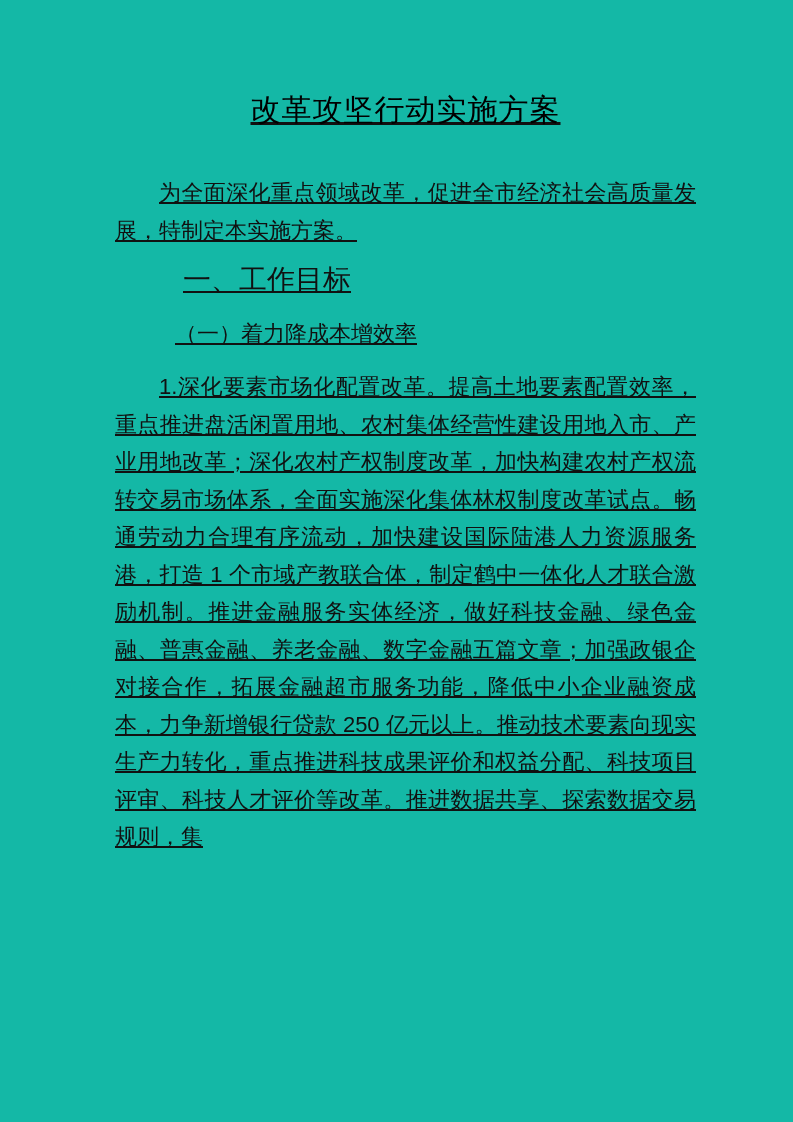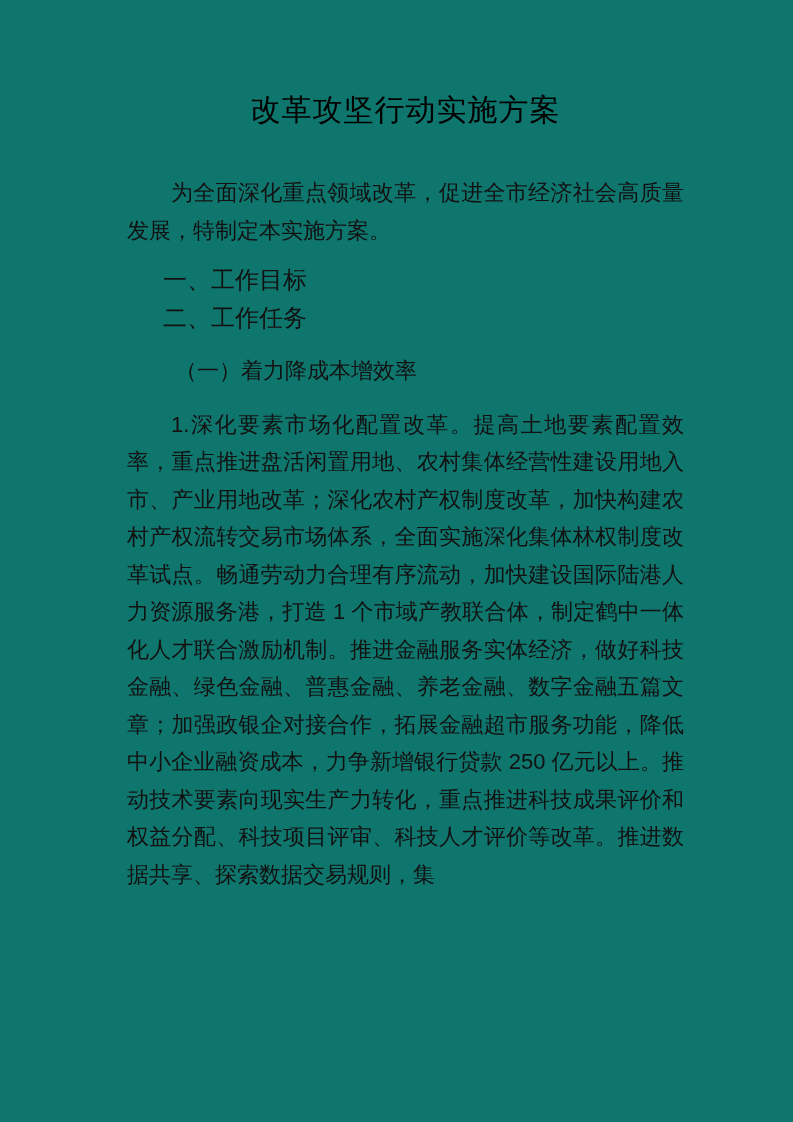--- a/index.html
+++ b/index.html
@@ -12,44 +12,45 @@
     height: 1122px;
     overflow: hidden;
     font-family: "Liberation Sans", sans-serif;
     color: #111111;
   }
   .page {
     box-sizing: border-box;
     width: 793px;
     height: 1122px;
     padding: 88px 97px 40px 115px;
-    background: #0f766e;
+    background: #14b8a6;
+    text-decoration: underline;
   }
   .doc-title {
     margin: 0 0 42px 0;
     font-size: 30px;
     font-weight: normal;
     line-height: 44px;
     text-align: center;
     letter-spacing: 1px;
     color: #000000;
     font-family: "Liberation Sans", sans-serif;
   }
   .para {
-    margin: 12px;
+    margin: 0;
     font-size: 22px;
     line-height: 37.5px;
     text-align: justify;
     text-indent: 2em;
     word-break: break-all;
     color: #111111;
   }
   .heading {
-    margin: 0;
-    font-size: 24px;
+    margin: 12px;
+    font-size: 28px;
     line-height: 37.5px;
     text-indent: 2em;
     color: #111111;
   }
   .subheading {
     margin: 16px;
     font-size: 22px;
     line-height: 37.5px;
     text-indent: 2em;
     color: #111111;
@@ -60,18 +61,17 @@
 <body>
 
 <div class="page">
   <h1 class="doc-title">改革攻坚行动实施方案</h1>
 
   <p class="para">为全面深化重点领域改革，促进全市经济社会高质量发展，特制定本实施方案。</p>
 
   <p class="heading">一、工作目标</p>
 
 
-  <p class="heading">二、工作任务</p>
 
   <p class="subheading">（一）着力降成本增效率</p>
 
   <p class="para">1.深化要素市场化配置改革。提高土地要素配置效率，重点推进盘活闲置用地、农村集体经营性建设用地入市、产业用地改革；深化农村产权制度改革，加快构建农村产权流转交易市场体系，全面实施深化集体林权制度改革试点。畅通劳动力合理有序流动，加快建设国际陆港人力资源服务港，打造 1 个市域产教联合体，制定鹤中一体化人才联合激励机制。推进金融服务实体经济，做好科技金融、绿色金融、普惠金融、养老金融、数字金融五篇文章；加强政银企对接合作，拓展金融超市服务功能，降低中小企业融资成本，力争新增银行贷款 250 亿元以上。推动技术要素向现实生产力转化，重点推进科技成果评价和权益分配、科技项目评审、科技人才评价等改革。推进数据共享、探索数据交易规则，集</p>
 </div>
 
 </body></html>

